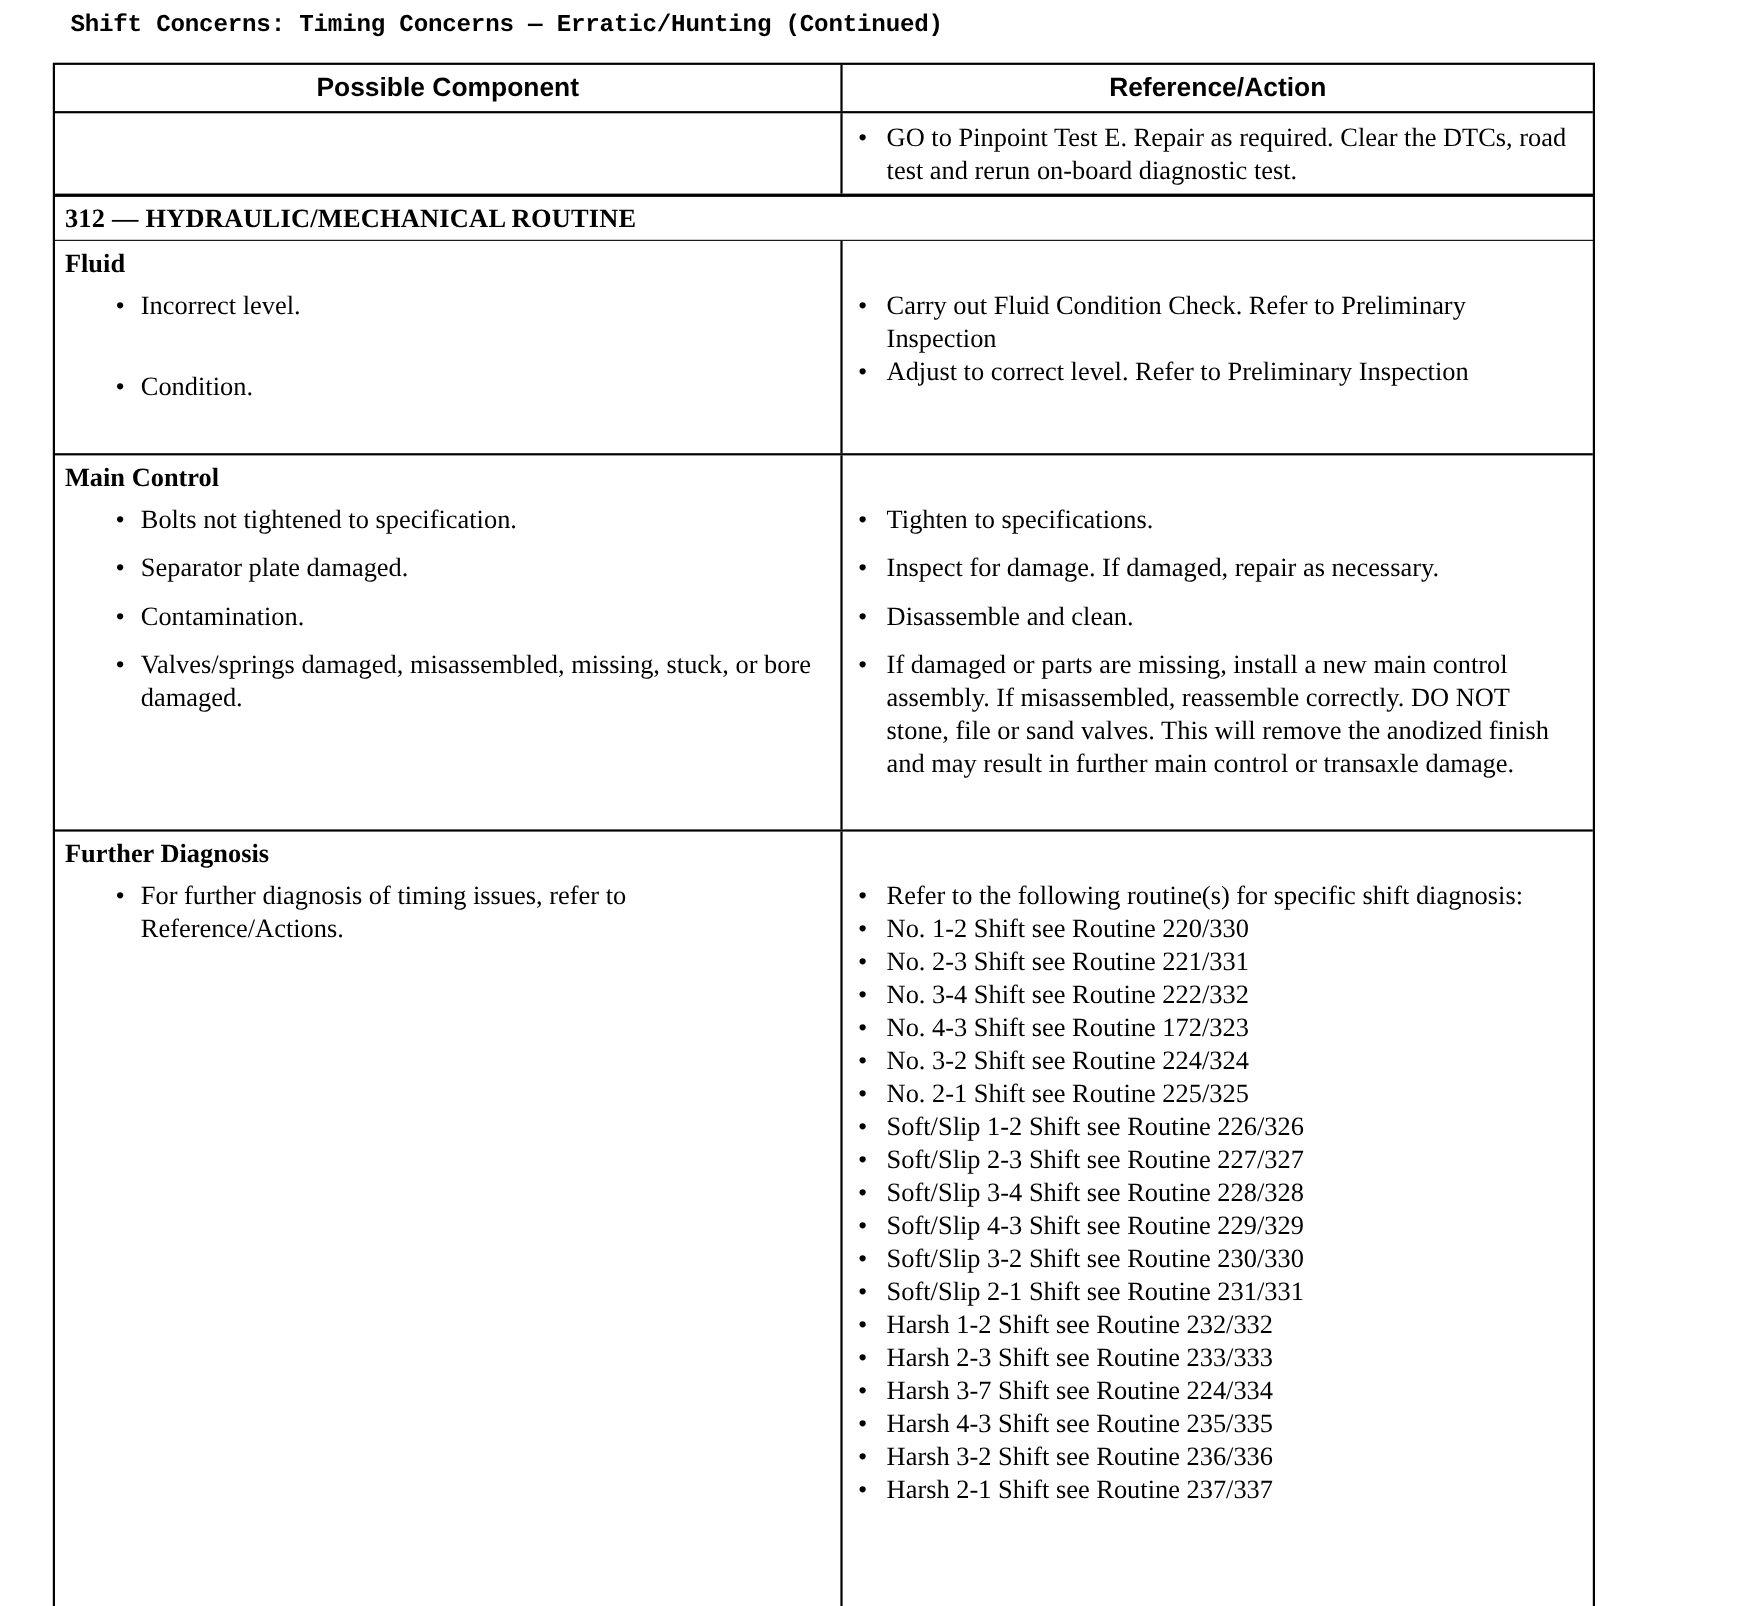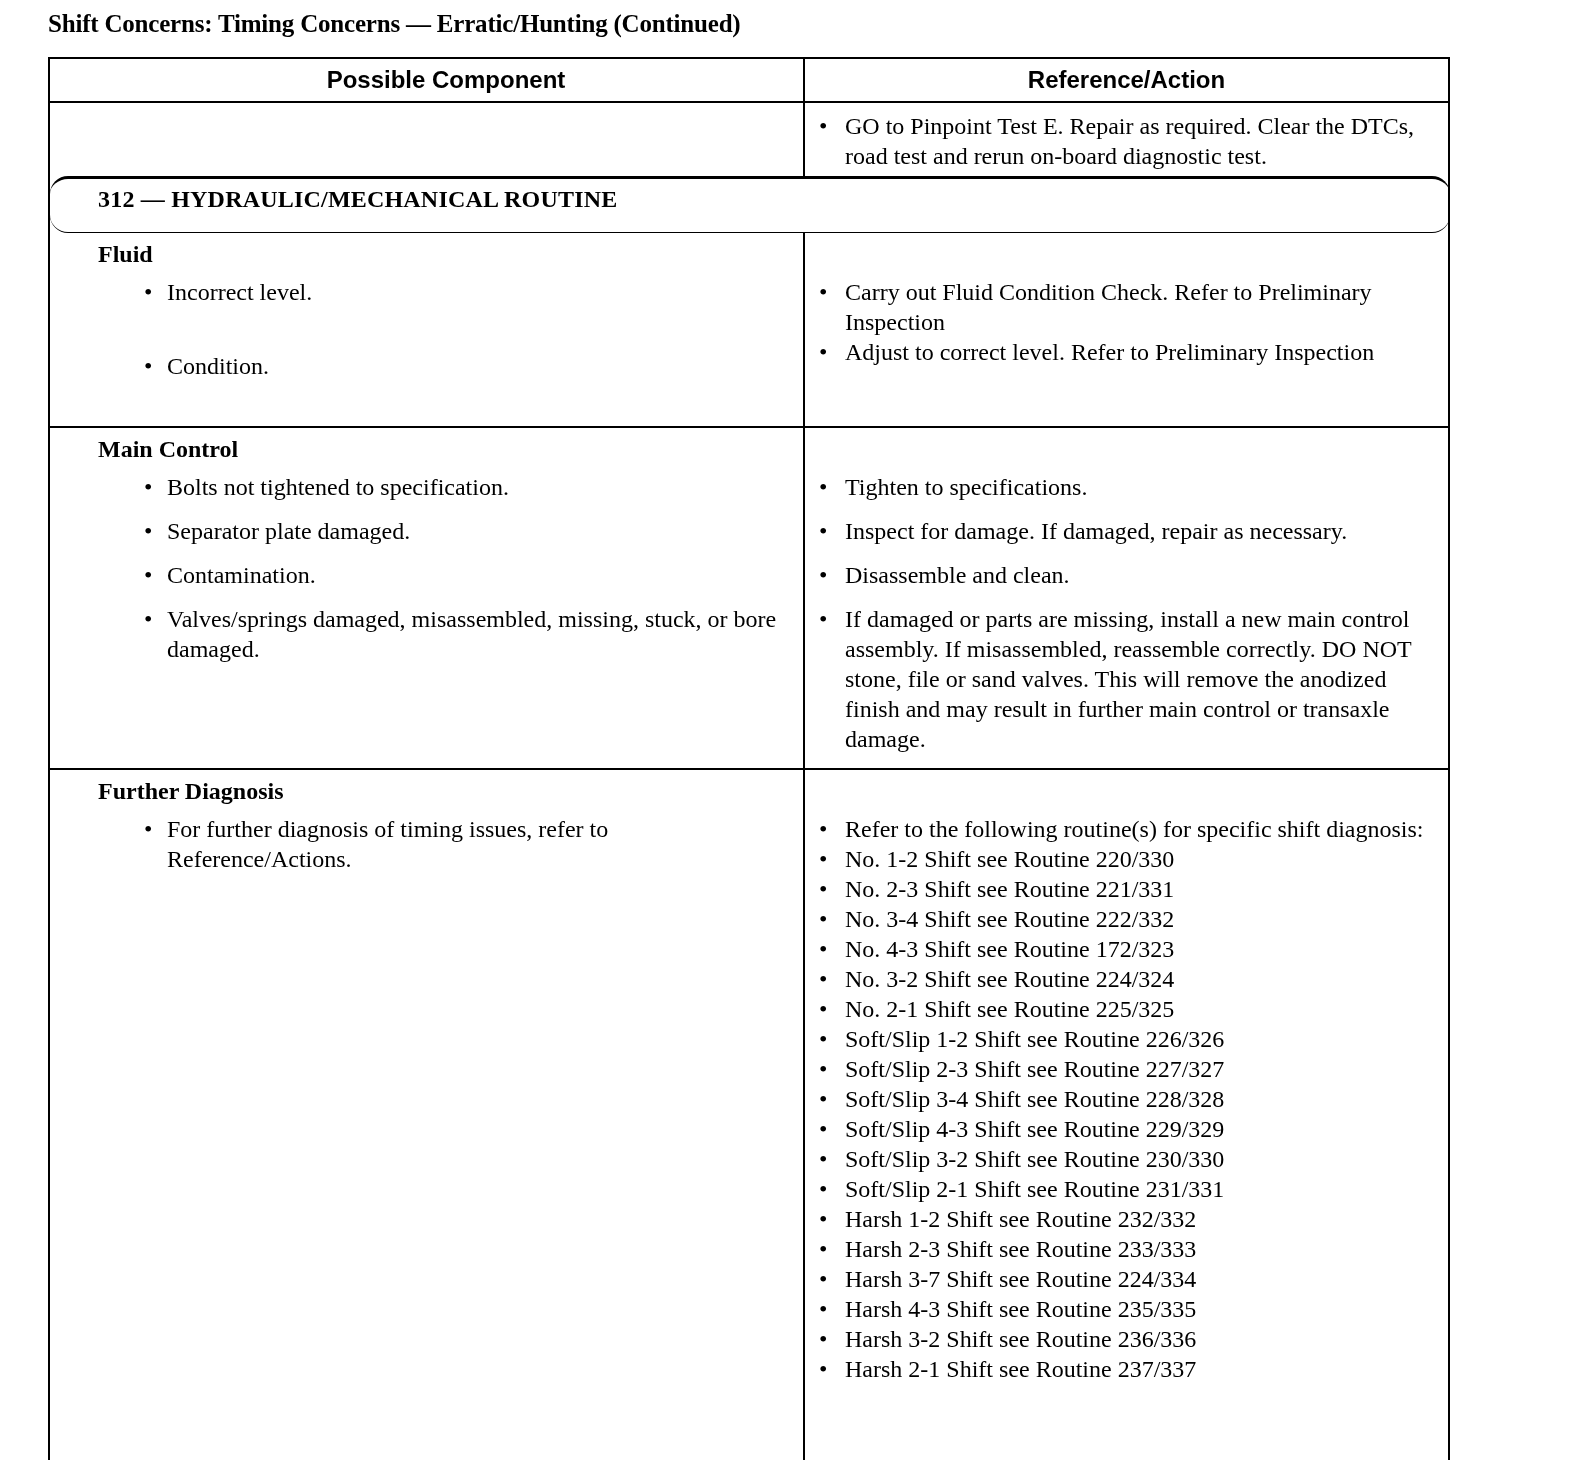--- a/index.html
+++ b/index.html
@@ -9,65 +9,63 @@
     }
     body {
       width: 1584px;
       height: 1460px;
       position: relative;
       color: #000;
       overflow: hidden;
     }
     .page-title {
       position: absolute;
-      left: 48px;
+      left: 64px;
       top: 10px;
-      font-family: Liberation Serif, serif;
+      font-family: Liberation Mono, monospace;
       font-weight: bold;
-      font-size: 25px;
+      font-size: 22px;
       letter-spacing: -0.2px;
       white-space: nowrap;
     }
     .table {
       position: absolute;
       left: 48px;
       top: 57px;
       width: 1398px;
       border: 2px solid #000;
       box-sizing: content-box;
     }
     .row {
       display: flex;
       border-top: 2px solid #000;
       box-sizing: border-box;
-      padding-left: 39px;
     }
     .row:first-child { border-top: none; }
     .cell {
       box-sizing: border-box;
       font-family: "Liberation Serif", serif;
       font-size: 24px;
       line-height: 30px;
     }
     .cell.left { width: 716px; border-right: 2px solid #000; }
     .cell.right { flex: 1; }
     .header-row .cell {
       font-family: "Liberation Sans", sans-serif;
       font-weight: bold;
       font-size: 24px;
       text-align: center;
       height: 42px;
       line-height: 42px;
     }
     .section-row {
-      height: 57px;
+      height: 43px;
       border-top: 3px solid #000;
       border-bottom: 1px solid #000;
       margin-right: -2px;
-      border-radius: 18px;
     }
     .section-row .cell {
       width: 100%;
       font-weight: bold;
       padding-left: 9px;
       line-height: 40px;
       letter-spacing: 0.2px;
     }
     .group-title {
       font-weight: bold;

